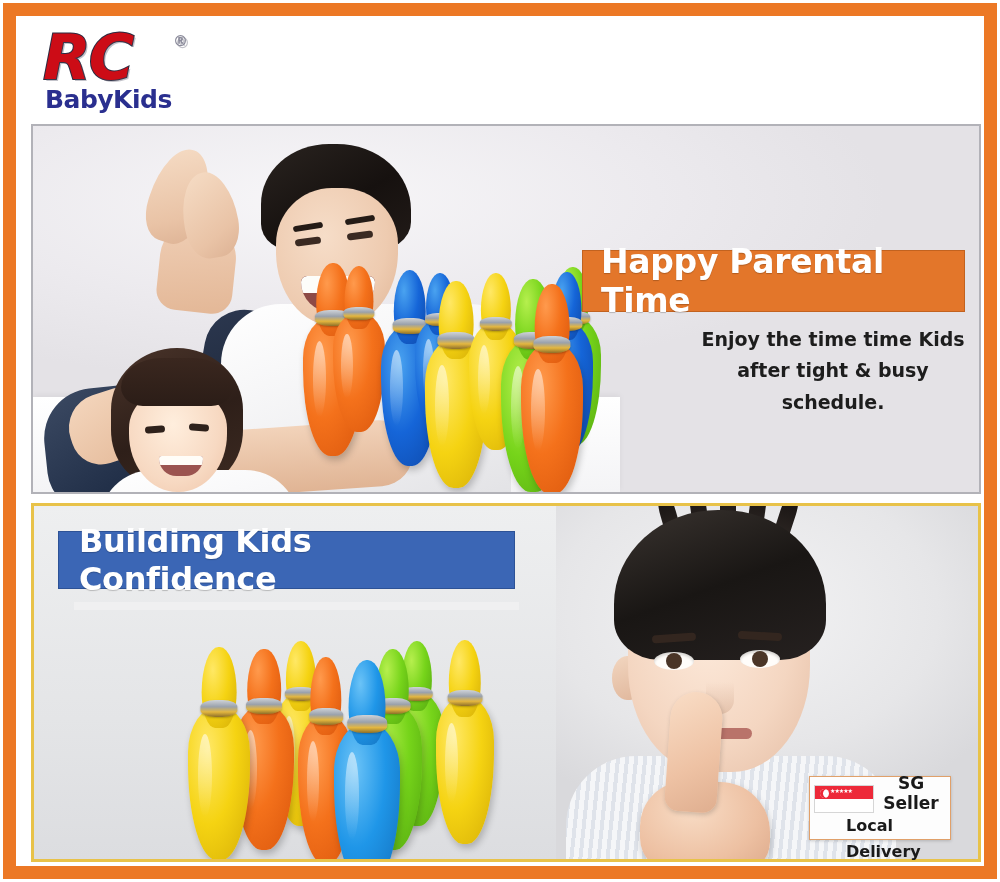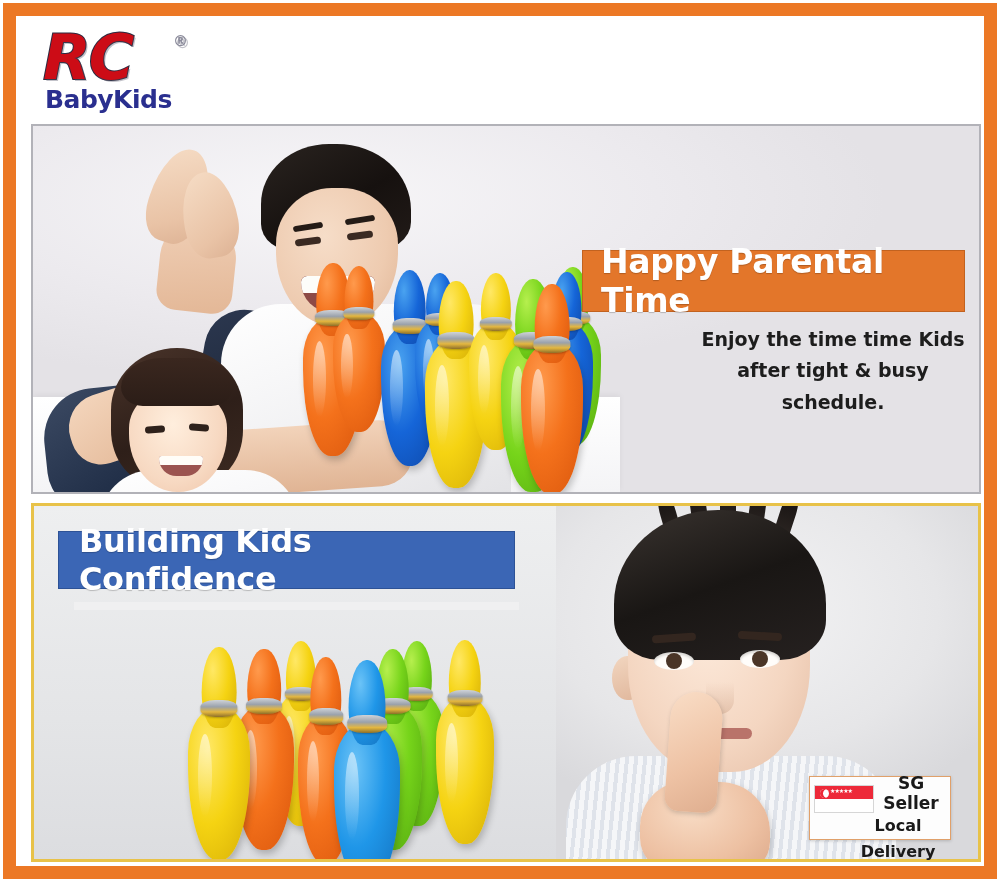--- a/index.html
+++ b/index.html
@@ -443,21 +443,20 @@
     color: #ffffff; font-size: 6px; letter-spacing: -1px; line-height: 6px;
   }
   .sg-seller-text {
     flex: 1;
     text-align: center;
     font-family: "DejaVu Sans", sans-serif;
     font-size: 17px; font-weight: bold; color: #1a1a1a;
     padding-right: 2px;
   }
   .sg-row-bottom {
-    text-align: center;
     font-family: "DejaVu Sans", sans-serif;
     font-size: 16px; font-weight: bold; color: #1a1a1a;
     line-height: 26px;
     margin-left: 36px;
   }
 </style>
 </head>
 <body>
 
 <div class="ad-frame">

